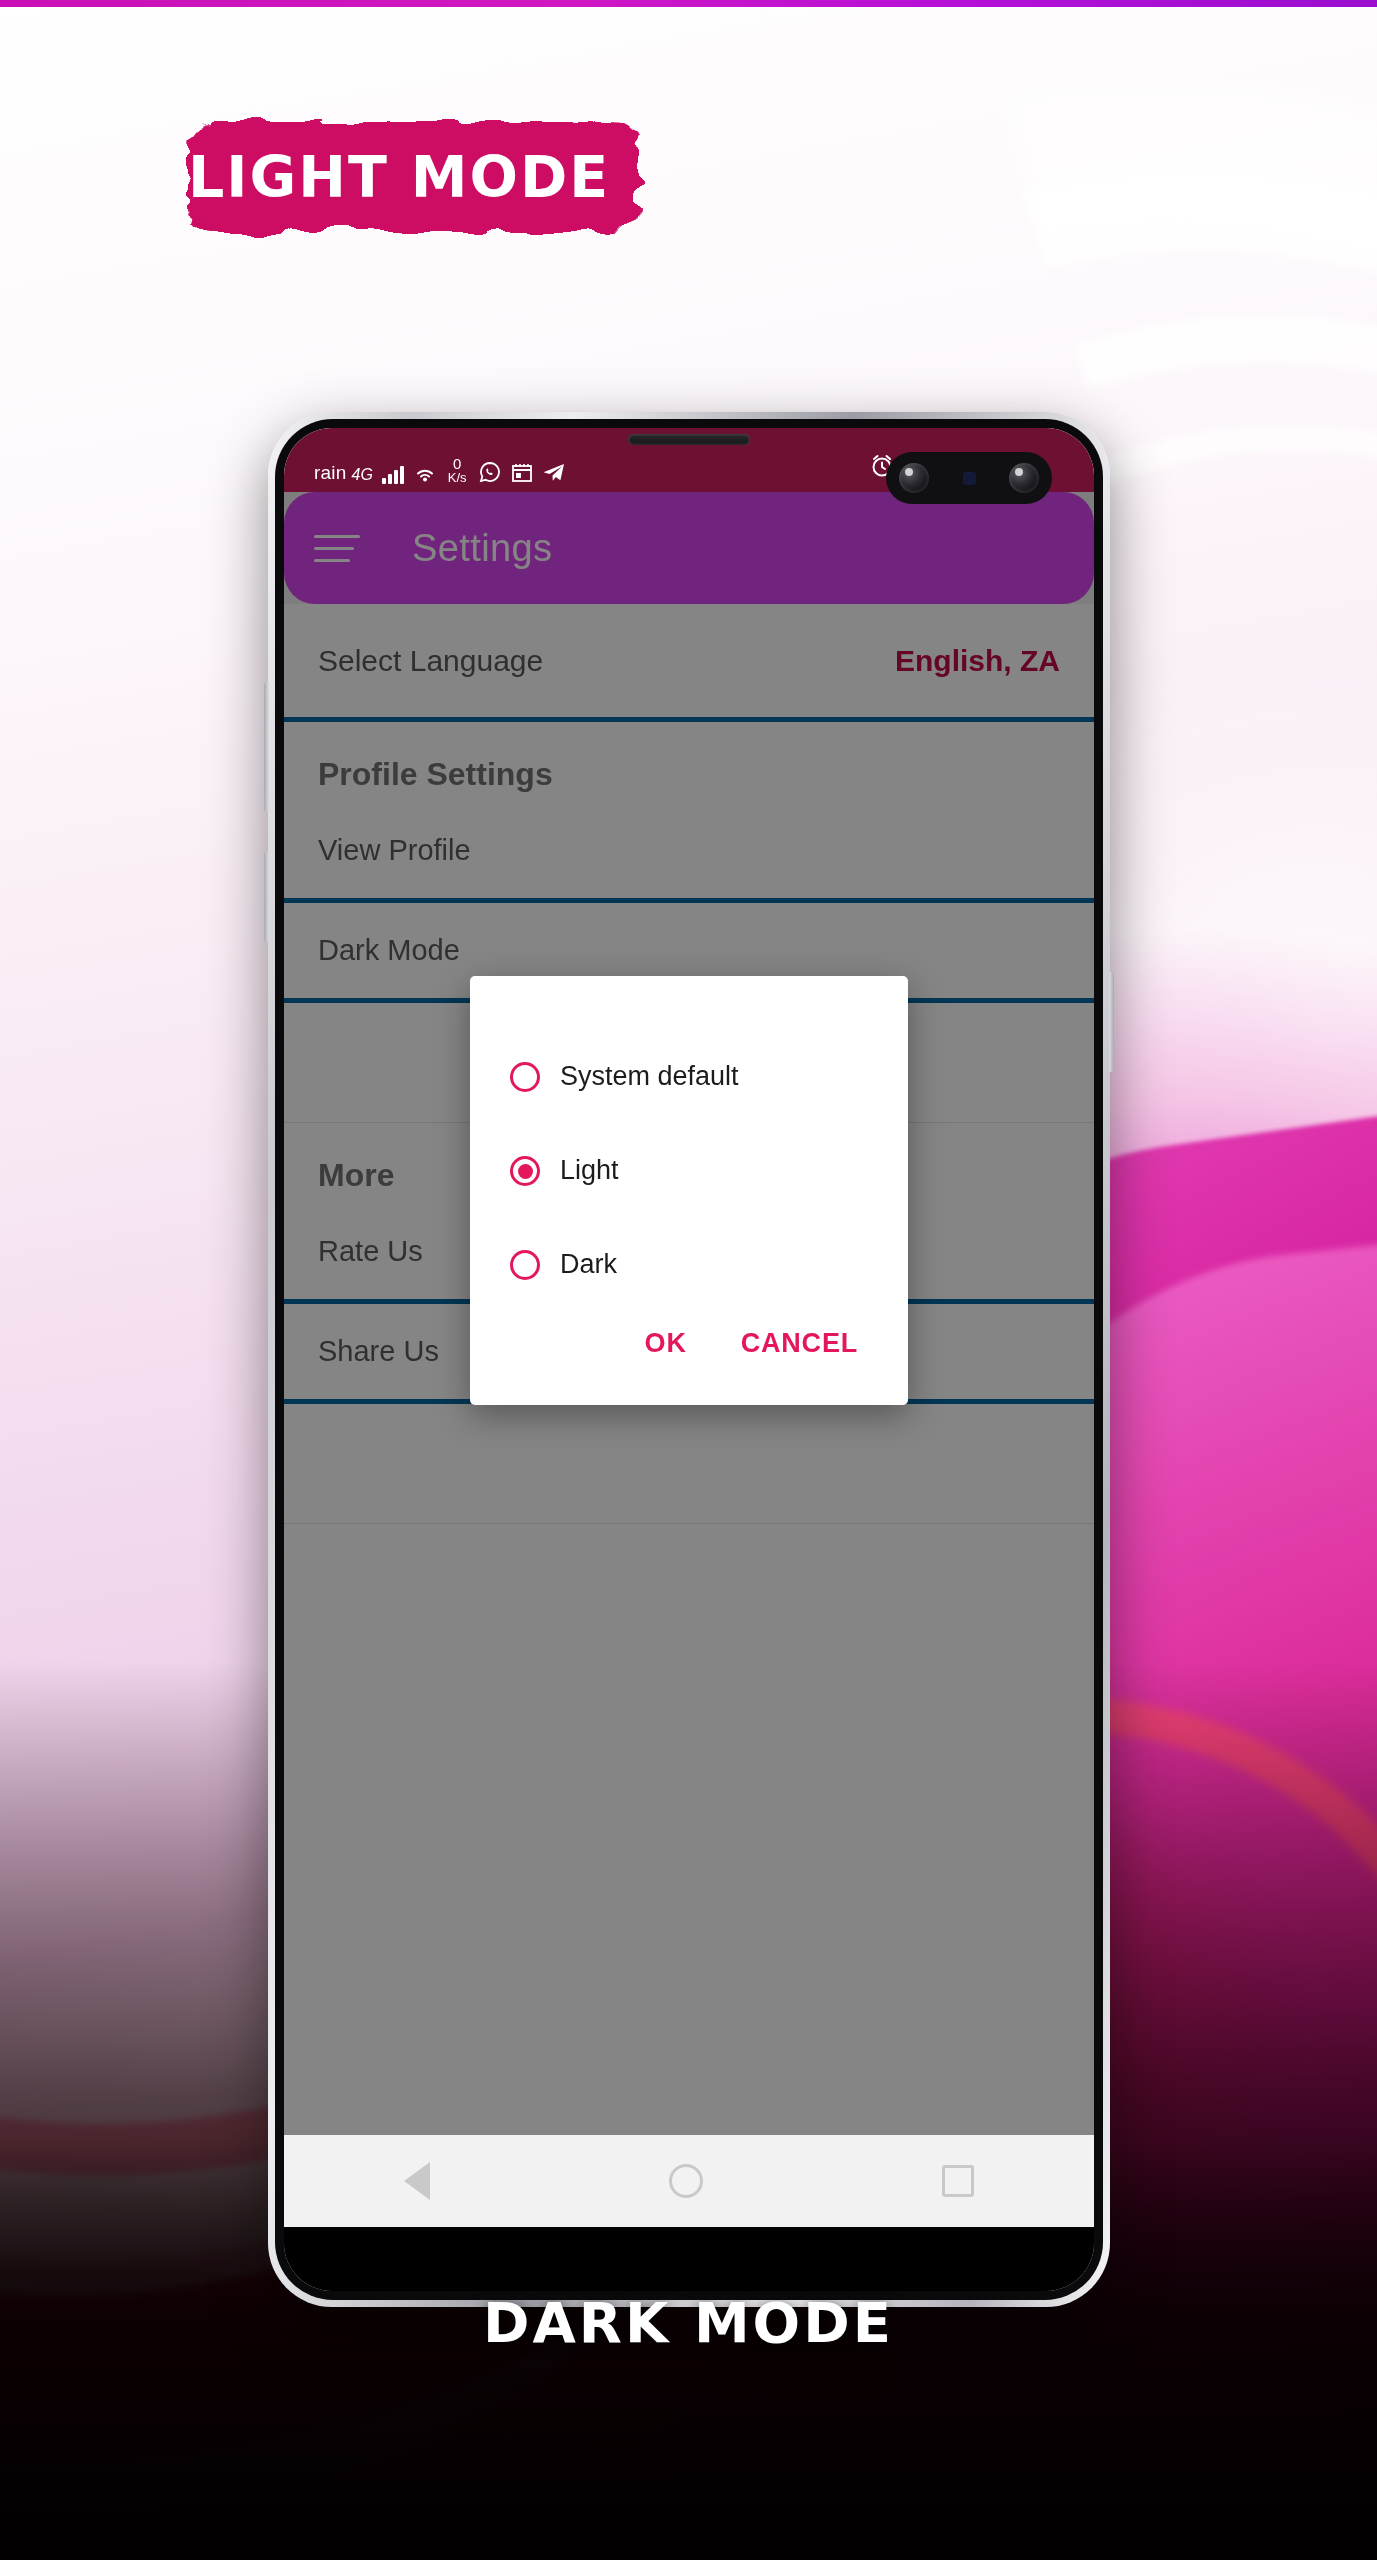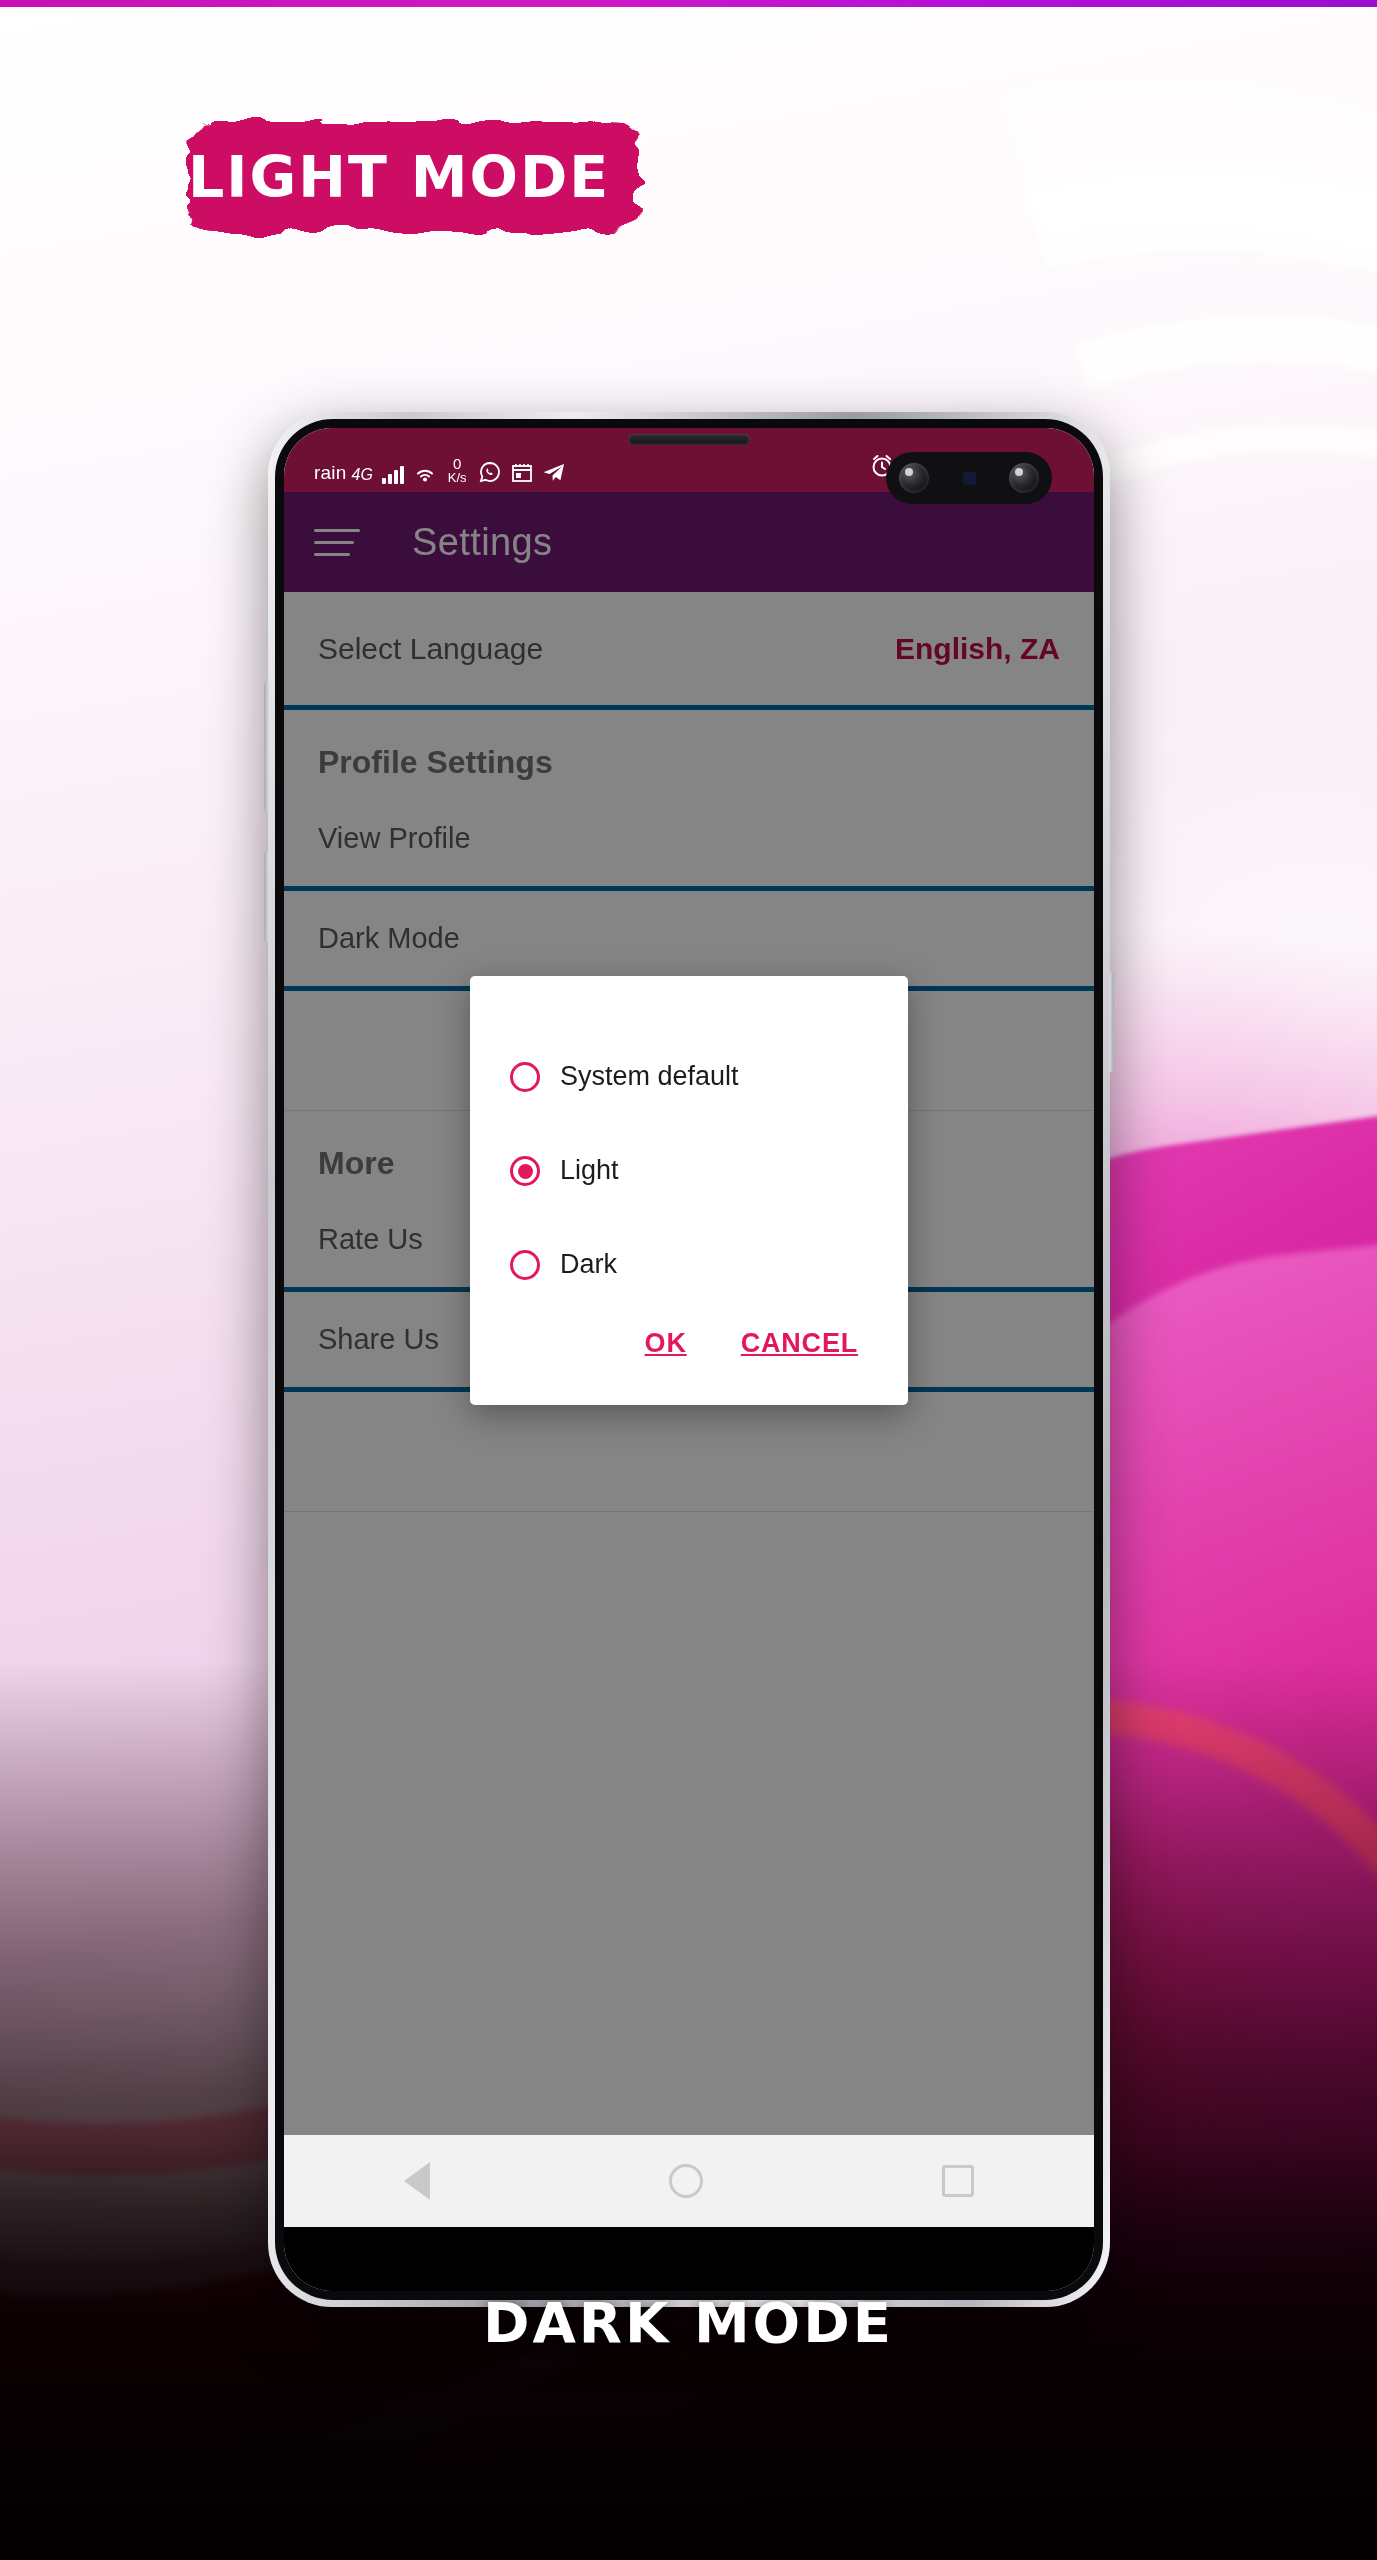--- a/index.html
+++ b/index.html
@@ -282,24 +282,25 @@
   .sb-bars i { width:4px; background:#fff; display:block; border-radius:1px; }
   .sb-bars i:nth-child(1){height:6px}
   .sb-bars i:nth-child(2){height:10px}
   .sb-bars i:nth-child(3){height:14px}
   .sb-bars i:nth-child(4){height:18px}
   .sb-icon { display:inline-flex; align-items:flex-end; }
   .sb-speed { display:flex; flex-direction:column; align-items:center; line-height:1; font-size:13px; margin:0 2px; }
   .sb-speed b { font-weight:400; font-size:15px; }
 
   .app-bar {
-    position:relative; height:100px;
-    background:#701a75;
+    position:relative; height:112px;
+    background:#d946ef;
     display:flex; align-items:center;
     padding-left:30px;
+    border-radius:31px;
   }
   .hamburger { width:46px; display:flex; flex-direction:column; gap:9px; }
   .hamburger span { display:block; height:3px; background:#ffffff; border-radius:2px; }
   .hamburger span:nth-child(2){ width:88%; }
   .hamburger span:nth-child(3){ width:78%; }
   .app-title {
     margin-left:52px;
     color:#ffffff;
     font-size:38px;
     font-weight:400;
@@ -373,21 +374,20 @@
     padding:18px 34px 18px 0;
   }
   .dlg-btn {
     background:none; border:none;
     color:#e3175b;
     font-size:27px; font-weight:600;
     letter-spacing:0.8px;
     padding:12px 16px;
     cursor:pointer;
     font-family:"Liberation Sans", sans-serif;
-    text-decoration:underline;
   }
 
   
   .nav-bar {
     position:absolute; left:0; right:0; bottom:64px;
     height:92px;
     background:#f2f2f2;
     display:flex; align-items:center; justify-content:space-around;
     z-index:22;
   }

